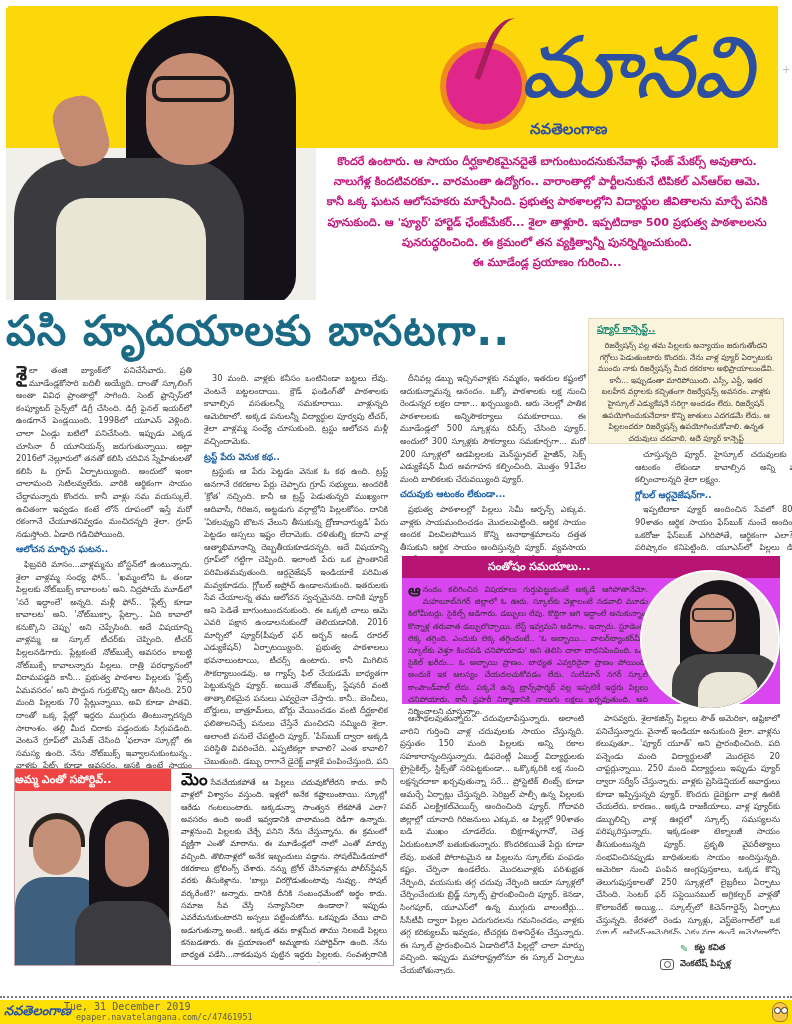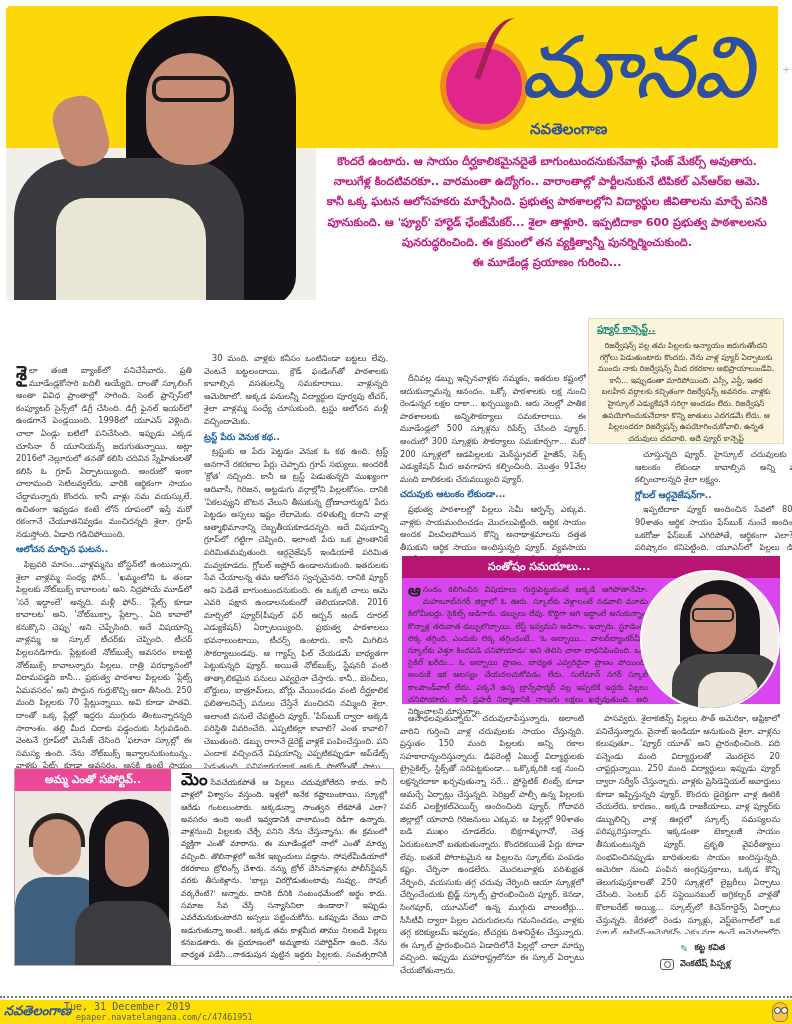--- a/index.html
+++ b/index.html
@@ -35,21 +35,21 @@
   
   .headline { position: absolute; left: 6px; top: 304px; font-size: 42px; font-weight: bold; color: #1a6a86; letter-spacing: 1px; line-height: 54px; white-space: nowrap; }
 
   
   .col { position: absolute; font-size: 8.2px; line-height: 12.6px; color: #3a3a3a; text-align: justify; }
   .col p { margin-bottom: 2px; text-indent: 8px; }
   .subhead { color: #1b5fa3; font-weight: bold; font-size: 9px; margin: 3px 0 2px; display: block; }
   .dropcap { font-size: 20px; font-weight: bold; color: #222; float: left; line-height: 18px; margin-right: 2px; }
 
   .col-1 { left: 16px; top: 364px; width: 176px; }
-  .col-2 { left: 204px; top: 352px; width: 184px; }
+  .col-2 { left: 204px; top: 372px; width: 184px; }
   .col-3 { left: 400px; top: 372px; width: 186px; }
   .col-4 { left: 624px; top: 448px; width: 184px; margin-left: 11px; }
 
   
   .concept-box { position: absolute; left: 588px; top: 318px; width: 196px; height: 126px; background: #fbf4dd; border: 1px solid #e4dcc0; padding: 4px 8px; }
   .concept-title { text-align: left; color: #1b8a6f; font-weight: bold; font-size: 9.5px; text-decoration: underline; margin-bottom: 3px; }
   .concept-body { font-size: 7.6px; line-height: 11.6px; color: #3b3b3b; text-align: center; }
 
   
   .happy-box { position: absolute; left: 402px; top: 556px; width: 378px; height: 148px; background: #d946ef; }
@@ -57,21 +57,21 @@
   .happy-body { position: absolute; left: 6px; top: 28px; width: 240px; font-size: 7.8px; line-height: 12.2px; color: #333; text-align: justify; }
   .happy-photo { position: absolute; left: 640px; top: 570px; width: 140px; height: 140px; border-radius: 50%; background: #f3eee9; overflow: hidden; border: 2px solid #fff; }
   .happy-photo .hair2 { position: absolute; left: 38px; top: 8px; width: 80px; height: 120px; background: #17151a; border-radius: 40px 40px 10px 10px; }
   .happy-photo .face2 { position: absolute; left: 48px; top: 22px; width: 46px; height: 58px; background: #c98e78; border-radius: 22px; }
   .happy-photo .glasses2 { position: absolute; left: 50px; top: 36px; width: 42px; height: 14px; border: 2px solid #222; border-radius: 5px; }
   .happy-photo .top2 { position: absolute; left: 30px; top: 82px; width: 110px; height: 70px; background: #444; border-radius: 30px 30px 0 0; }
   .happy-photo .shawl2 { position: absolute; left: 56px; top: 100px; width: 60px; height: 50px; background: #ebe6d8; border-radius: 20px 20px 0 0; }
 
   
   .mother-box { position: absolute; left: 14px; top: 768px; width: 245px; height: 196px; border: 1px solid #c9a3a3; background: #f3efe9; overflow: hidden; }
-  .mother-header { position: absolute; left: 0; top: 0; width: 100%; height: 22px; background: #ec4899; color: #fff; font-weight: bold; font-size: 11px; text-align: center; line-height: 22px; }
+  .mother-header { position: absolute; left: 0; top: 0; width: 100%; height: 22px; background: #ef4444; color: #fff; font-weight: bold; font-size: 11px; text-align: left; line-height: 22px; }
   .mother-photo { position: absolute; left: 0; top: 22px; width: 100%; height: 174px; background: #ece8e1; }
   .m-person1-head { position: absolute; left: 18px; top: 28px; width: 48px; height: 56px; background: #c59078; border-radius: 24px; }
   .m-person1-hair { position: absolute; left: 14px; top: 22px; width: 56px; height: 34px; background: #2b2522; border-radius: 28px 28px 0 0; }
   .m-person1-body { position: absolute; left: 0; top: 86px; width: 90px; height: 90px; background: #3f5f7e; border-radius: 30px 30px 0 0; }
   .m-person2-hair { position: absolute; left: 118px; top: 8px; width: 110px; height: 168px; background: #151318; border-radius: 50px 50px 10px 10px; }
   .m-person2-head { position: absolute; left: 130px; top: 30px; width: 52px; height: 66px; background: #c48a74; border-radius: 24px; }
   .m-person2-body { position: absolute; left: 84px; top: 110px; width: 100px; height: 70px; background: #3c3b40; border-radius: 30px 30px 0 0; }
   .mother-text-wide { position: absolute; left: 182px; top: 774px; width: 210px; font-size: 7.8px; line-height: 12.3px; color: #333; text-align: justify; }
   .mem-cap { font-size: 17px; font-weight: bold; color: #111; margin-right: 3px; }
 
@@ -115,25 +115,26 @@
     <div class="logo-swoosh"></div>
     <div class="logo-title">మానవి</div>
     <div class="logo-sub">నవతెలంగాణ</div>
   </div>
   <div class="plus-mark">+</div>
 
   <div class="intro">
     <p>కొందరే ఉంటారు. ఆ సాయం దీర్ఘకాలికమైనదైతే బాగుంటుందనుకునేవాళ్లు ఛేంజ్ మేకర్స్ అవుతారు.</p>
     <p>నాలుగేళ్ల కిందటివరకూ.. వారమంతా ఉద్యోగం.. వారాంతాల్లో పార్టీలనుకునే టిపికల్ ఎన్‌ఆర్‌ఐ ఆమె.</p>
     <p>కానీ ఒక్క ఘటన ఆలోసహకరు మార్చేసింది. ప్రభుత్వ పాఠశాలల్లోని విద్యార్థుల జీవితాలను మార్చే పనికి</p>
-    <p>పూనుకుంది. ఆ 'ప్యూర్' హార్టెడ్ ఛేంజ్‌మేకర్... శైలా తాళ్లూరి. ఇప్పటిదాకా 600 ప్రభుత్వ పాఠశాలలను</p>
+    <p>పూనుకుంది. ఆ 'ప్యూర్' హార్టెడ్ ఛేంజ్‌మేకర్... శైలా తాళ్లూరి. ఇప్పటిదాకా 500 ప్రభుత్వ పాఠశాలలను</p>
     <p>పునరుద్ధరించింది. ఈ క్రమంలో తన వ్యక్తిత్వాన్నీ పునర్నిర్మించుకుంది.</p>
     <p>ఈ మూడేండ్ల ప్రయాణం గురించి...</p>
   </div>
 
+  <h1 class="headline">పసి హృదయాలకు బాసటగా..</h1>
 
   <div class="col col-1">
     <p style="text-indent:0"><span class="dropcap">శై</span><span>లా తంజి బ్యాంక్‌లో పనిచేసేవారు. ప్రతి మూడేండ్లకోసారి బదిలీ అయ్యేది. దాంతో స్కూలింగ్ అంతా వివిధ ప్రాంతాల్లో సాగింది. సెంట్ ఫ్రాన్సిస్‌లో కంప్యూటర్ సైన్స్‌లో డిగ్రీ చేసింది. డిగ్రీ ఫైనల్ ఇయర్‌లో ఉండగానే పెండ్లయింది. 1998లో యూఎస్ వెళ్లింది. చాలా ఏండ్లు బటిలో పనిచేసింది. ఇప్పుడు ఎక్కడ చూసినా రీ యూనియన్స్ జరుగుతున్నాయి. అట్లా 2016లో నెల్లూరులో తనతో కలిసి చదివిన స్నేహితులతో కలిసి ఓ గ్రూప్ ఏర్పాటయ్యింది. అందులో ఇంకా చాలామంది సెటిలవ్వలేదు. వారికి ఆర్థికంగా సాయం చేద్దామన్నారు కొందరు. కానీ వాళ్లు సమ వయస్కులే. ఉచితంగా ఇవ్వడం కంటే లోన్ రూపంలో ఇస్తే మరో రకంగానే చేయూతనివ్వడం మంచిదన్నది శైలా. గ్రూప్ నడుస్తోంది. ఏడాది గడిచిపోయింది.</span></p>
     <span class="subhead">ఆలోచన మార్చిన ఘటన..</span>
     <p>ఫిబ్రవరి మాసం...వాళ్లమ్మను బోస్టన్‌లో ఉంటున్నారు. శైలా వాళ్లమ్మ సంధ్య ఫోన్.. 'ఖమ్మంలోని ఓ తండా పిల్లలకు నోట్‌బుక్స్ కావాలంట' అని. నిద్రపోయే మూడ్‌లో 'సరే ఇద్దాంలే' అన్నది. మళ్లీ ఫోన్.. 'ప్లేట్స్ కూడా కావాలట' అని. 'నోట్‌బుక్సా, ప్లేట్సా.. ఏది కావాలో కనుక్కొని చెప్పు' అని చెప్పేసింది. అదే విషయాన్ని వాళ్లమ్మ ఆ స్కూల్ టీచర్‌కు చెప్పింది. టీచర్ పిల్లలనడిగారు. ప్లేట్లకంటే నోట్‌బుక్సే అవసరం కాబట్టి నోట్‌బుక్సే కావాలన్నారు పిల్లలు. రాత్రి పరధ్యానంలో విరామపడ్డది కానీ... ప్రభుత్వ పాఠశాల పిల్లలకు 'ప్లేట్స్ ఏమవసరం' అని పొద్దున గుర్తుకొచ్చి ఆరా తీసింది. 250 మంది పిల్లలకు 70 ప్లేట్లున్నాయి. అవి కూడా పాతవి. దాంతో ఒక్క ప్లేట్లో ఇద్దరు ముగ్గురు తింటున్నారన్నది సారాంశం. తల్లి మీద చిరాకు పడ్డందుకు సిగ్గుపడింది. వెంటనే గ్రూప్‌లో మెసేజ్ చేసింది 'ఫలానా స్కూల్లో ఈ సమస్య ఉంది. నేను నోట్‌బుక్స్ ఇవ్వాలనుకుంటున్న.. వాళ్లకు ప్లేట్స్ కూడా అవసరం. ఆసక్తి ఉంటే సాయం చేద్దాం' అని. వెంటనే స్నేహితులు స్పందించారు. ప్లేట్లు, నోట్‌బుక్స్ కాదు.. మొత్తం స్కూల్ రిపేర్స్ అయ్యాయి. ఆ స్కూల్లో పనిచేస్తున్న టీచర్ భార్య ఆ పక్కనే ఉన్న మరో తండాలో పనిచేస్తున్నది. అక్కడి పిల్లలు</p>
   </div>
 
   <div class="col col-2">
     <p>30 మంది. వాళ్లకు కనీసం ఒంటినిండా బట్టలు లేవు. వెంటనే బట్టలందాయి. క్రౌడ్ ఫండింగ్‌తో పాఠశాలకు కావాల్సిన వసతులన్నీ సమకూరాయి. వాళ్లున్నది అమెరికాలో. అక్కడ పనులన్నీ విద్యార్థుల పూర్వపు టీచర్, శైలా వాళ్లమ్మ సంధ్యే చూసుకుంది. ట్రస్టు ఆలోచన మళ్లీ వచ్చిందామెకు.</p>
     <span class="subhead">ట్రస్ట్ పేరు వెనుక కథ..</span>

